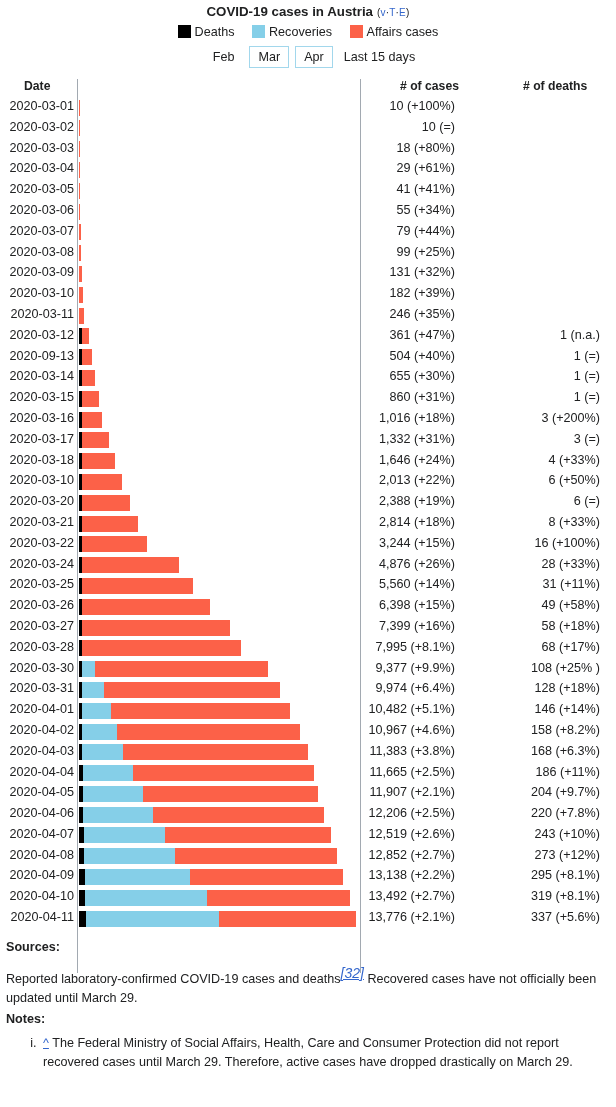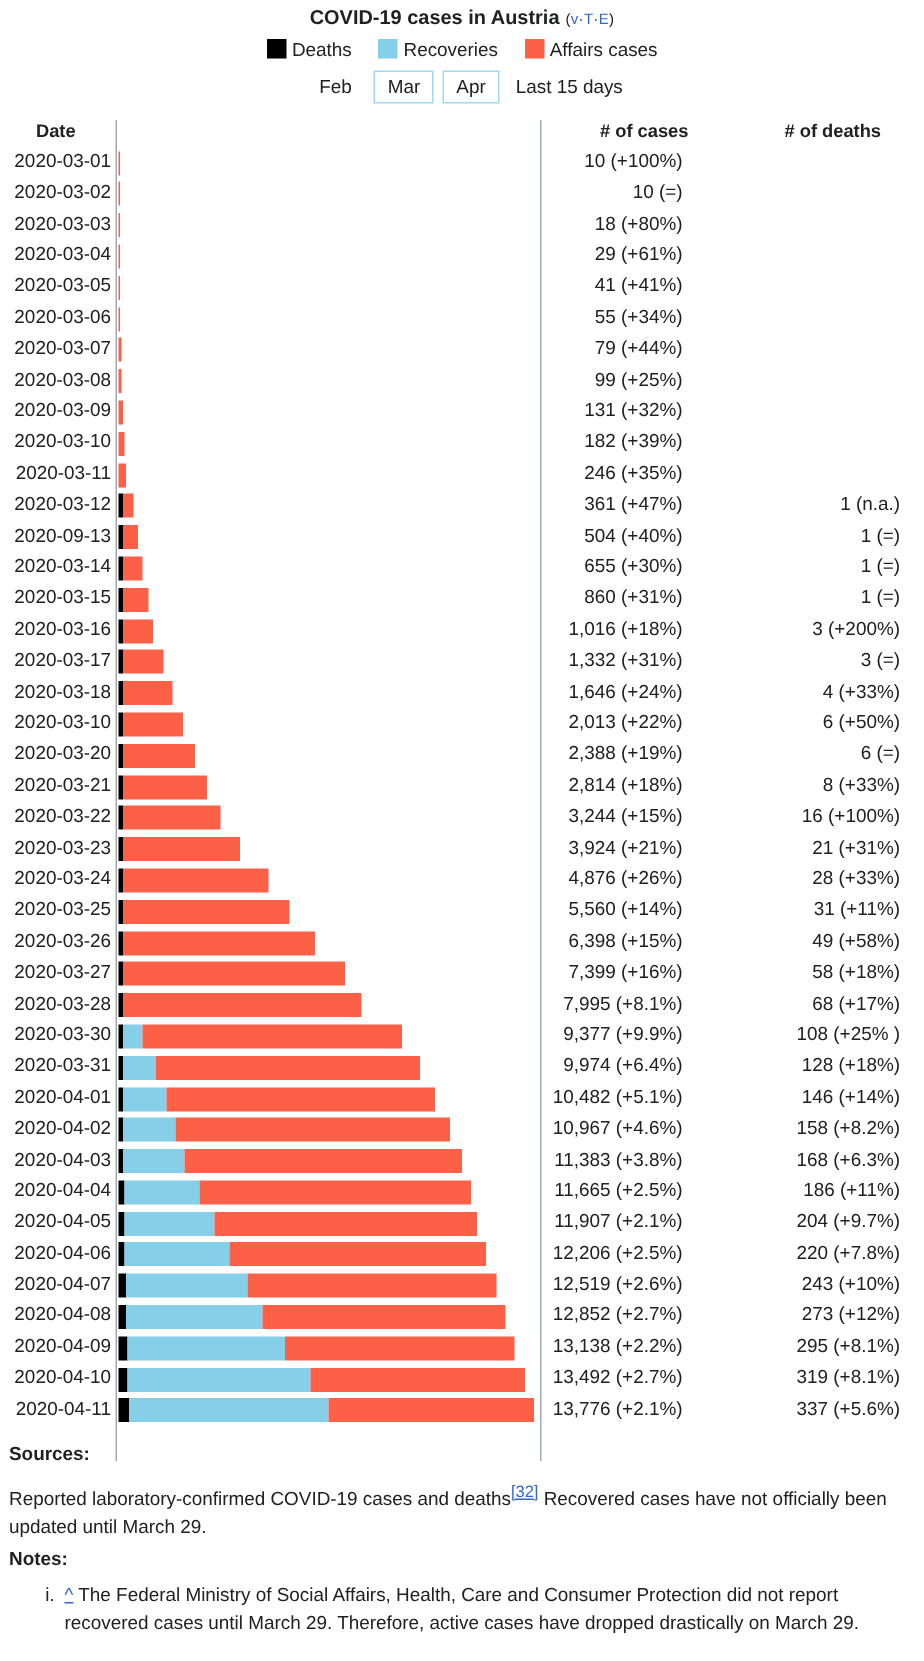--- a/index.html
+++ b/index.html
@@ -147,21 +147,21 @@
   
   .footer {
     margin-top: 9px;
     padding: 0 6px;
     font-size: 12.6px;
     line-height: 19px;
     color: #202122;
   }
   .footer .lbl { font-weight: bold; margin-top: 2px; }
   .footer p { margin: 7px 0 0 0; }
-  .refsup { color: #3366cc; font-size: 11px; vertical-align: super; }
+  .refsup { color: #3366cc; font-size: 14px; vertical-align: super; font-style: italic; }
   .notes-list {
     margin: 5px 0 0 0;
     padding-left: 34px;
     list-style-type: lower-roman;
   }
   .notes-list li { padding-left: 3px; line-height: 19px; }
   .caret { color: #3366cc; }
 </style>
 </head>
 <body>
@@ -321,26 +321,20 @@
           <span class="cases">2,814 (+18%)</span>
           <span class="deaths">8 (+33%)</span>
         </div>
         <div class="row">
           <span class="date">2020-03-22</span>
           <span class="barzone"><span class="seg" style="width: 3px; background: rgb(0, 0, 0);"></span><span class="seg" style="width: 64.9068px; background: rgb(252, 97, 72);"></span></span>
           <span class="cases">3,244 (+15%)</span>
           <span class="deaths">16 (+100%)</span>
         </div>
         <div class="row">
-          <span class="date">2020-03-23</span>
-          <span class="barzone"><span class="seg" style="width: 3px; background: rgb(0, 0, 0);"></span><span class="seg" style="width: 78.4793px; background: rgb(252, 97, 72);"></span></span>
-          <span class="cases">3,924 (+21%)</span>
-          <span class="deaths">21 (+31%)</span>
-        </div>
-        <div class="row">
           <span class="date">2020-03-24</span>
           <span class="barzone"><span class="seg" style="width: 3px; background: rgb(0, 0, 0);"></span><span class="seg" style="width: 97.4808px; background: rgb(252, 97, 72);"></span></span>
           <span class="cases">4,876 (+26%)</span>
           <span class="deaths">28 (+33%)</span>
         </div>
         <div class="row">
           <span class="date">2020-03-25</span>
           <span class="barzone"><span class="seg" style="width: 3px; background: rgb(0, 0, 0);"></span><span class="seg" style="width: 111.174px; background: rgb(252, 97, 72);"></span></span>
           <span class="cases">5,560 (+14%)</span>
           <span class="deaths">31 (+11%)</span>

